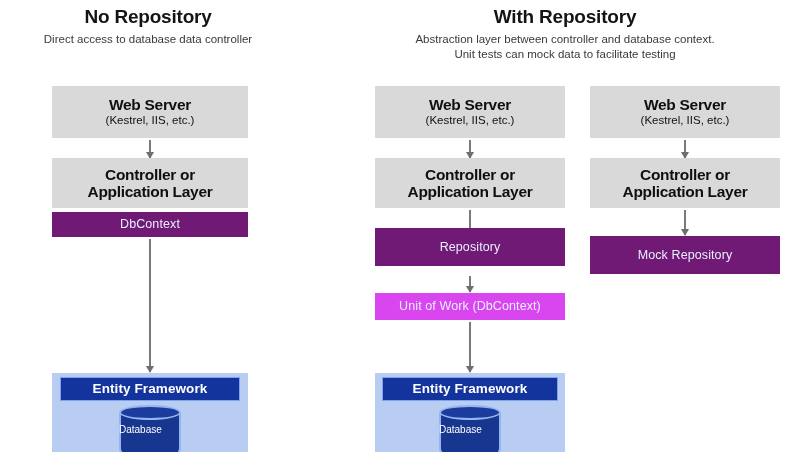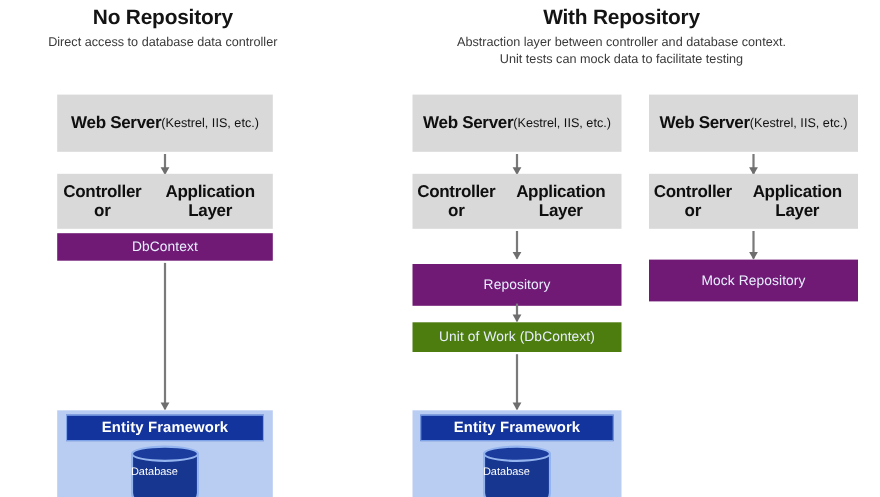--- a/index.html
+++ b/index.html
@@ -35,20 +35,21 @@
     margin-top: 4px;
   }
 
   #hdr-left  { left: 0px;   top: 6px;  width: 296px; }
   #hdr-right { left: 330px; top: 6px;  width: 470px; }
 
   
   .node {
     position: absolute;
     display: flex;
+    flex-direction: column;
     align-items: center;
     justify-content: center;
     text-align: center;
   }
 
   .gray {
     background: #d9d9d9;
   }
   .gray .l1 {
     font-size: 15.5px;
@@ -62,21 +63,21 @@
     font-weight: normal;
     color: #111111;
     line-height: 1.2;
     margin-top: 1px;
   }
 
   .blue {
     background: #701a75;
   }
   .blue-light {
-    background: #4d7c0f;
+    background: #d946ef;
   }
   .blue .lbl, .blue-light .lbl {
     font-size: 12.5px;
     color: #e8f0ff;
     line-height: 1;
     letter-spacing: 0.1px;
   }
 
   
   .db-panel {
@@ -203,21 +204,21 @@
 
   <div class="arrow" style="left:469px; top:140px; height:18px;"></div>
 
   <div class="node gray" style="left:375px; top:158px; width:190px; height:50px;">
     <div class="l1">Controller or</div>
     <div class="l1">Application Layer</div>
   </div>
 
   <div class="arrow" style="left:469px; top:210px; height:25px;"></div>
 
-  <div class="node blue" style="left:375px; top:240px; width:190px; height:38px;">
+  <div class="node blue" style="left:375px; top:228px; width:190px; height:38px;">
     <div class="lbl">Repository</div>
   </div>
 
   <div class="arrow" style="left:469px; top:276px; height:16px;"></div>
 
   <div class="node blue-light" style="left:375px; top:293px; width:190px; height:27px;">
     <div class="lbl">Unit of Work (DbContext)</div>
   </div>
 
   <div class="arrow" style="left:469px; top:322px; height:50px;"></div>

